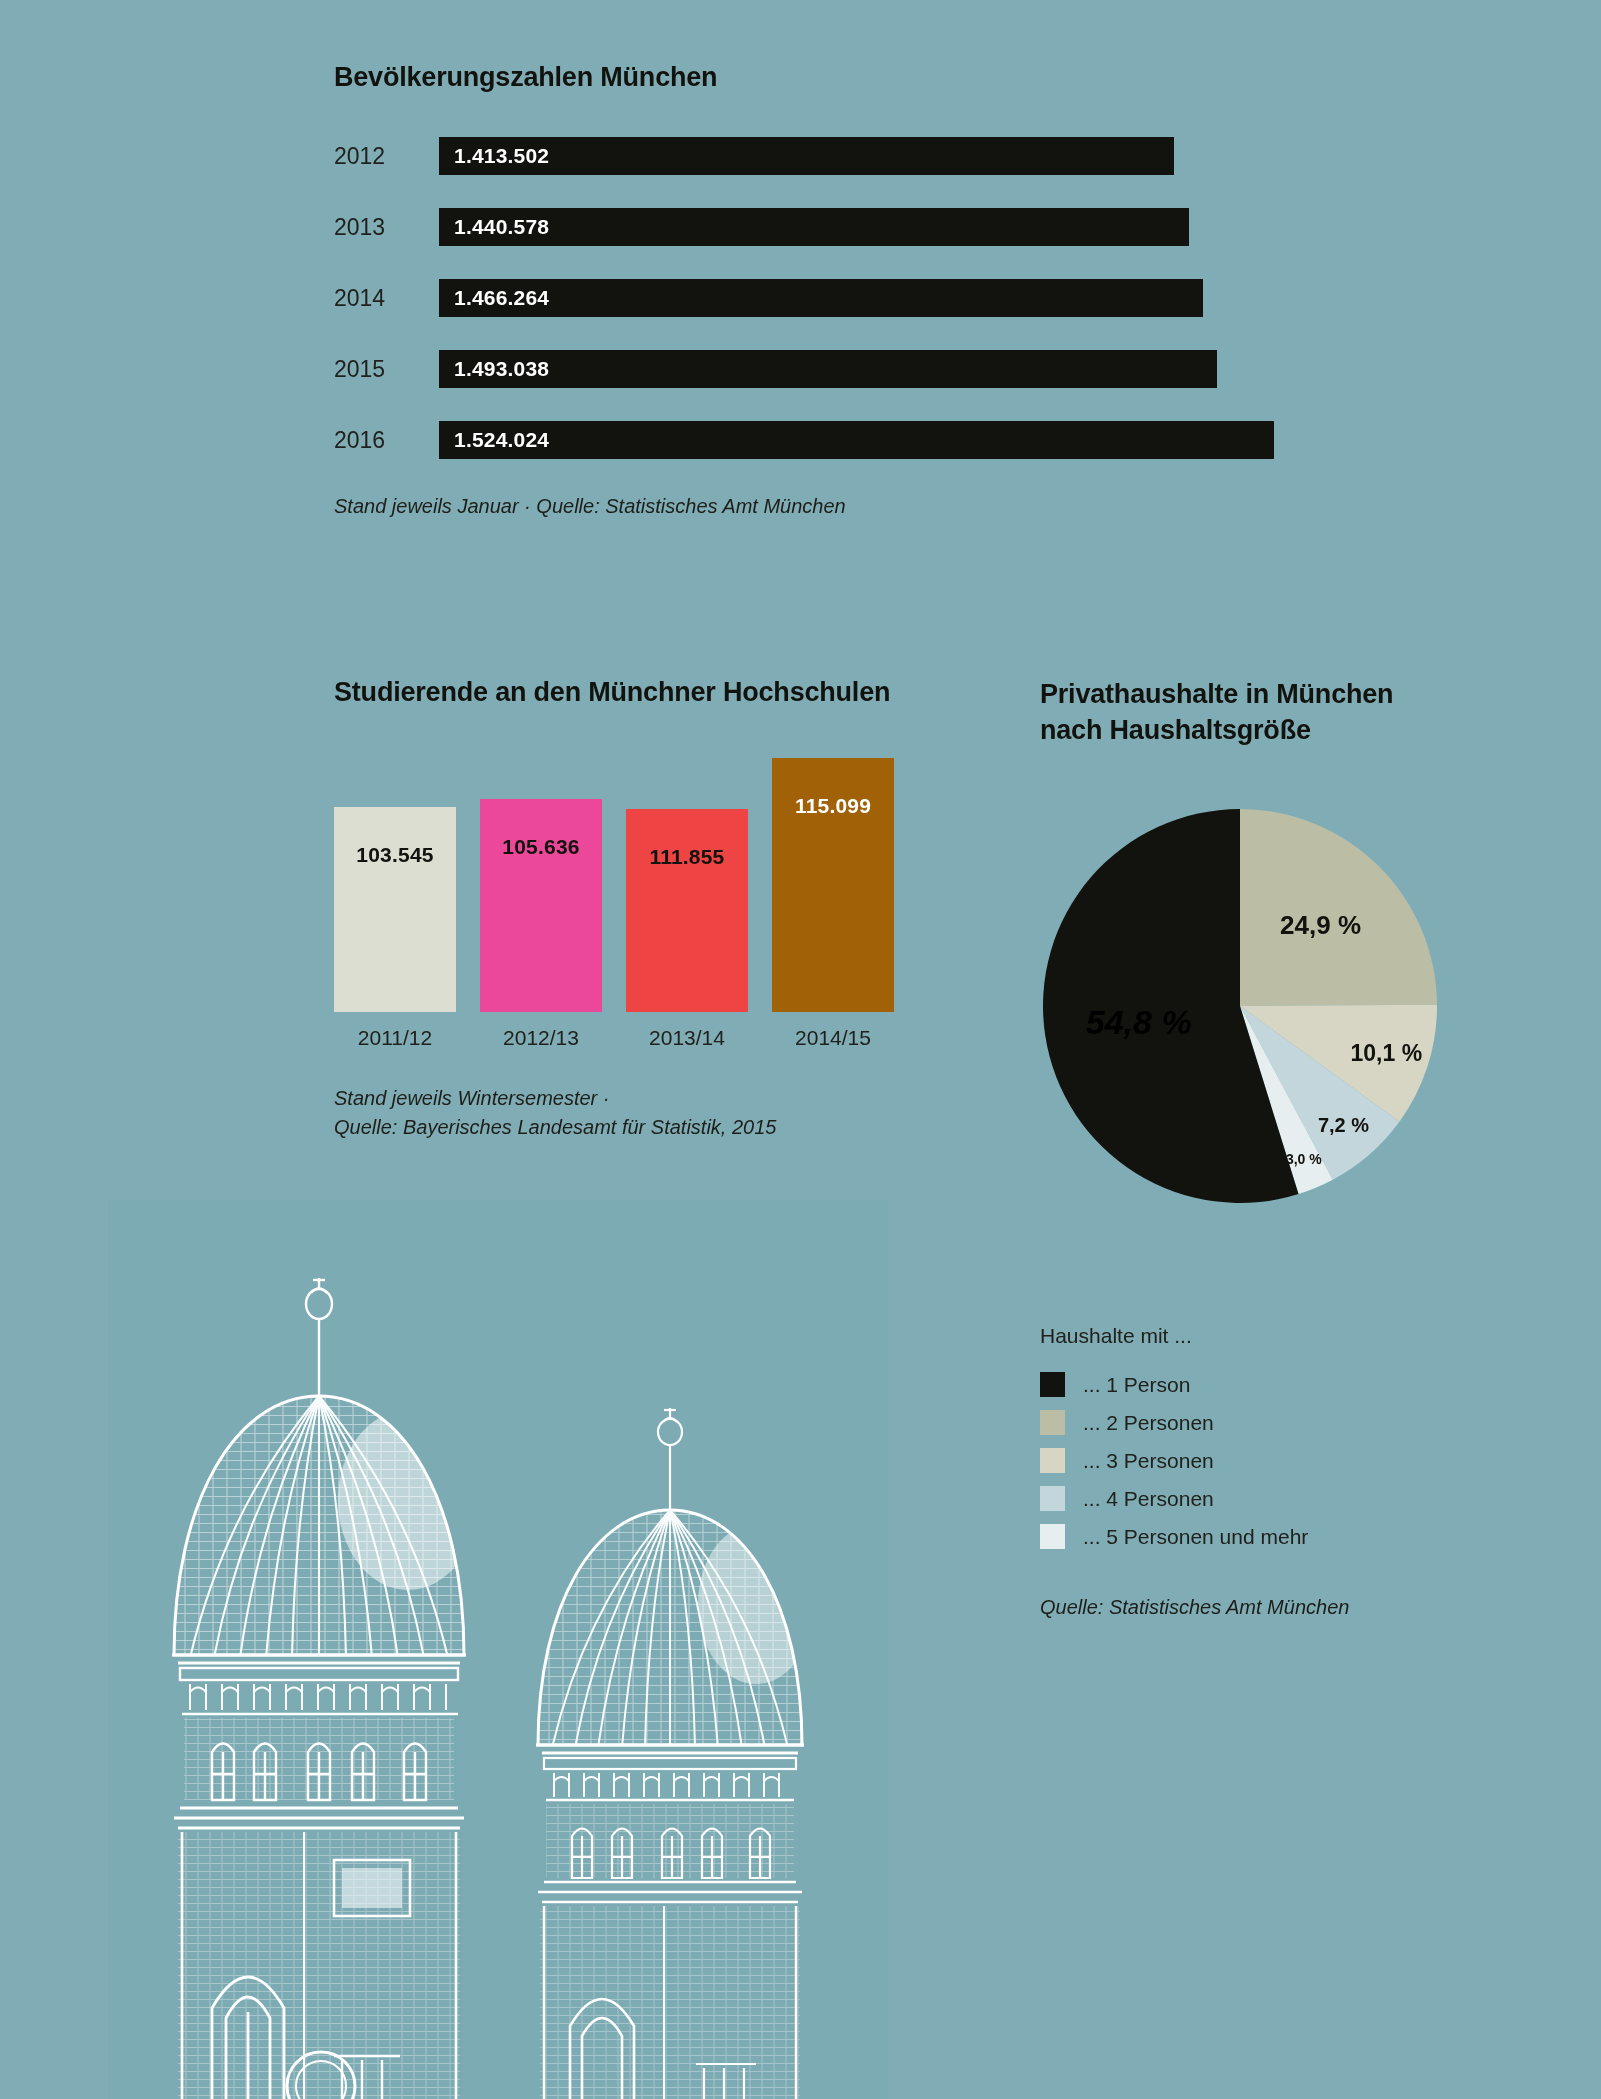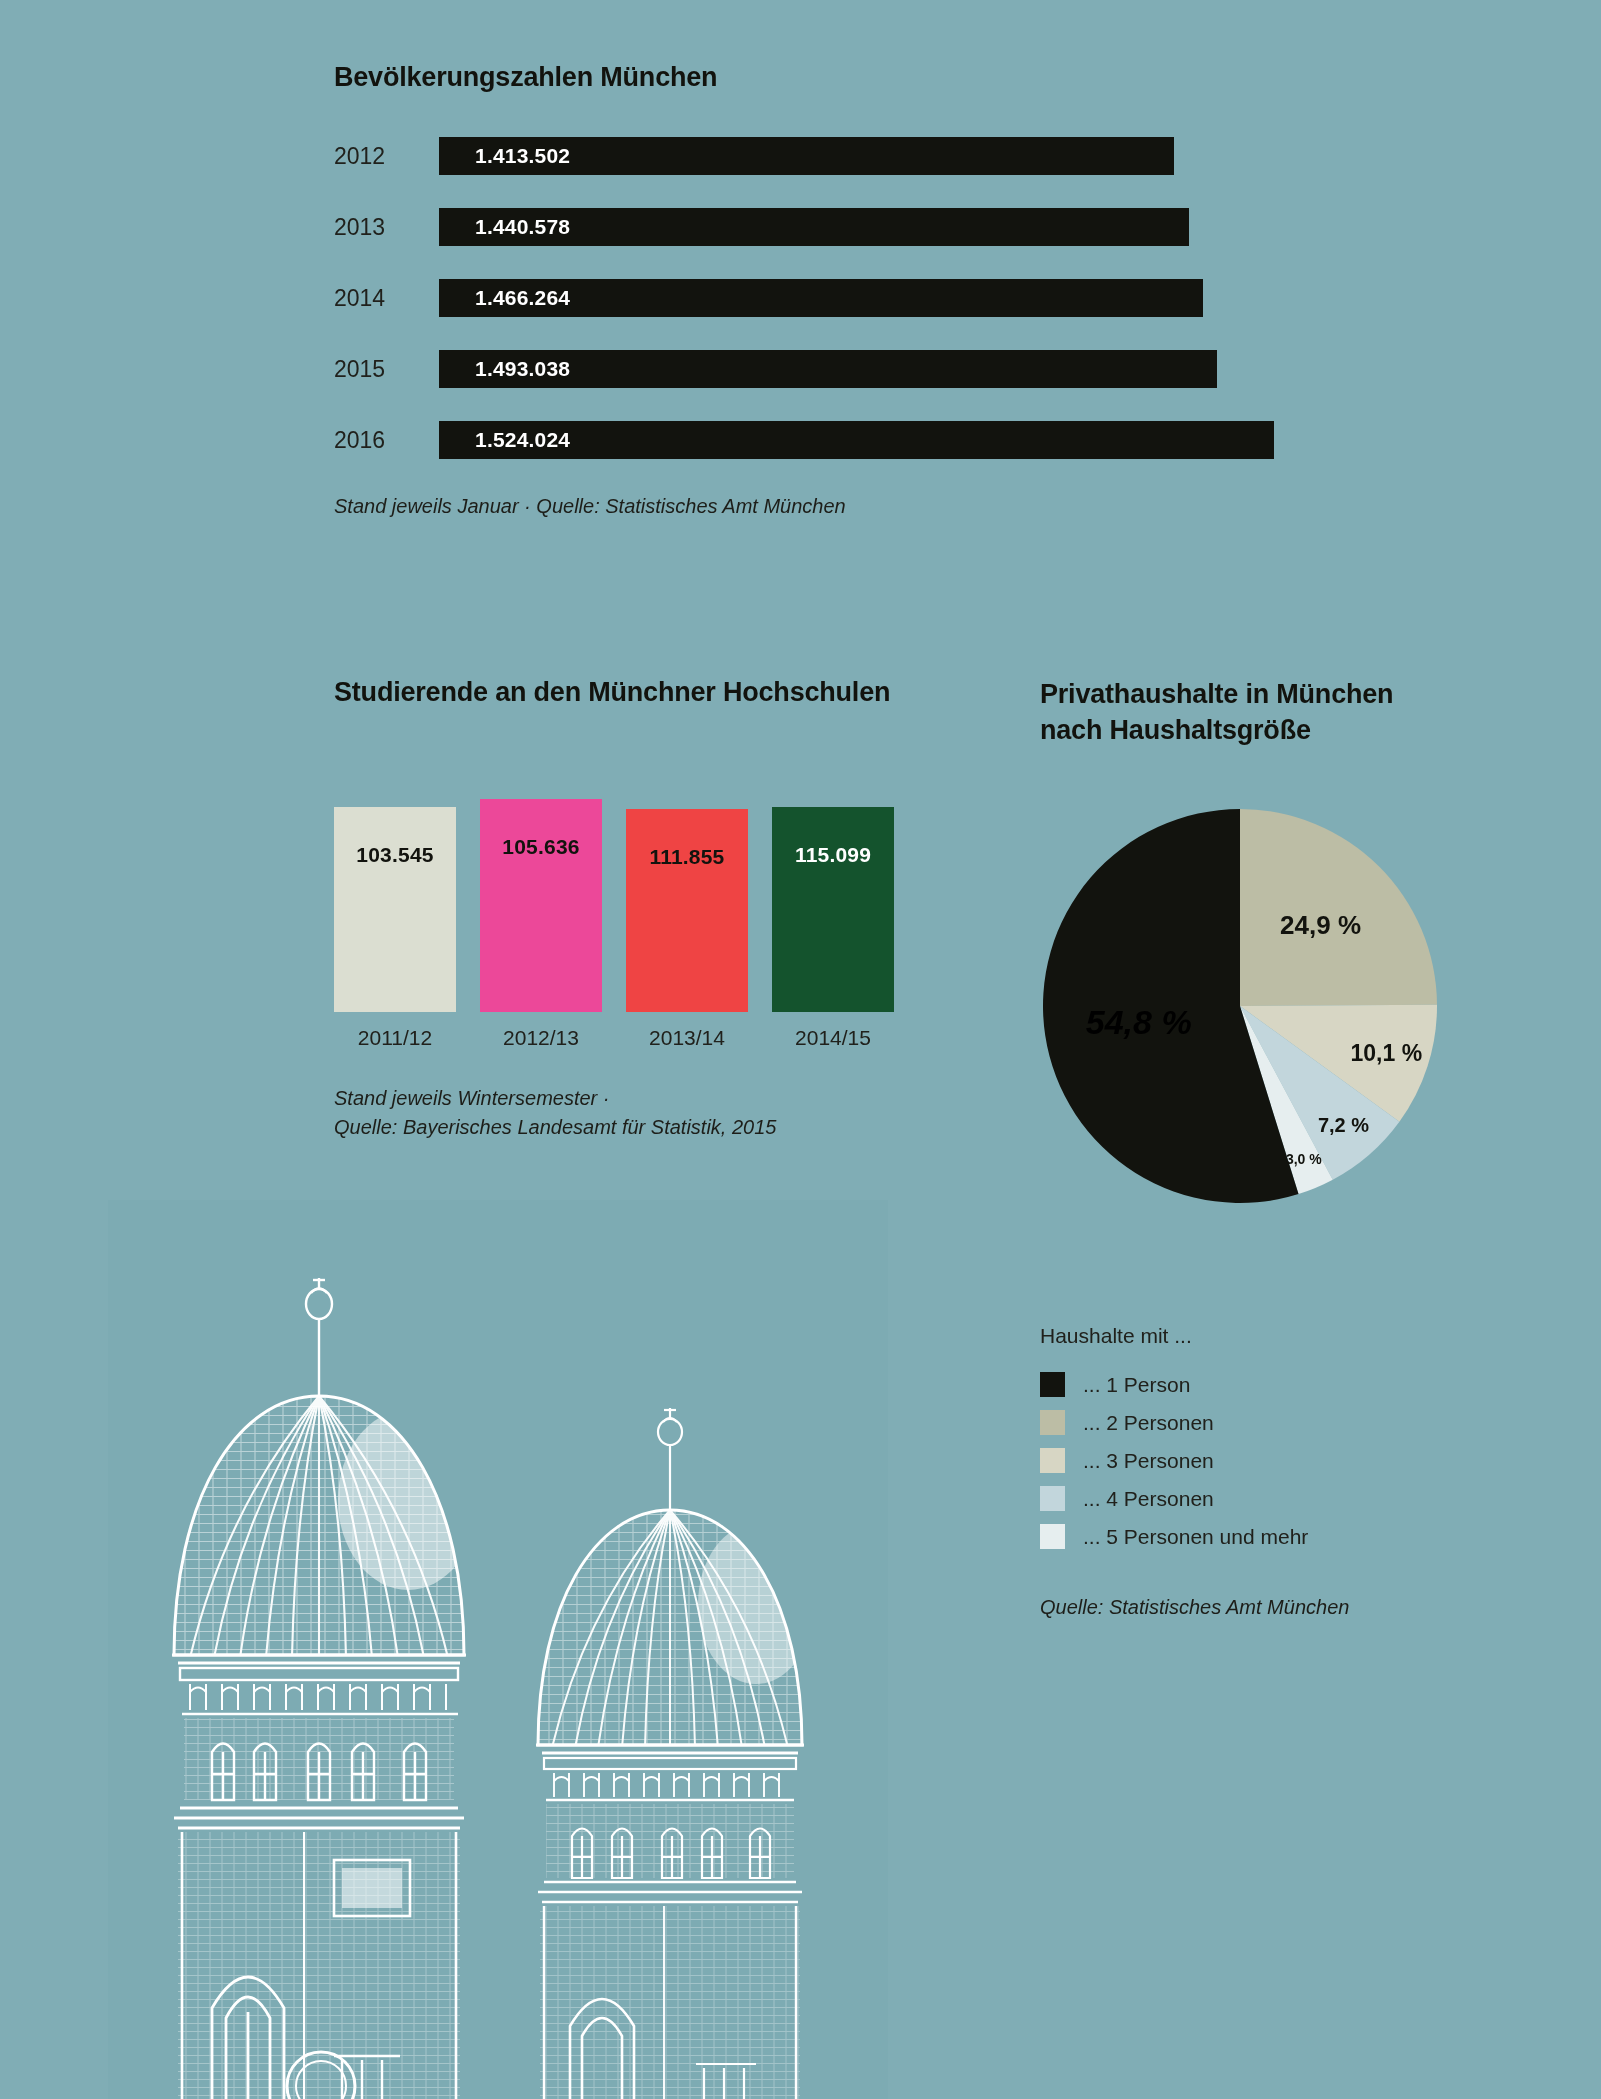--- a/index.html
+++ b/index.html
@@ -46,21 +46,21 @@
     font-size: 23px;
     color: #20211c;
     flex: 0 0 105px;
   }
   .barrow .bar {
     height: 38px;
     background: #12130e;
     display: flex;
     align-items: center;
     box-sizing: border-box;
-    padding-left: 36px;
+    padding-left: 15px;
   }
   .barrow .bar span {
     color: #ffffff;
     font-size: 21px;
     font-weight: bold;
     letter-spacing: 0.2px;
   }
   .srcnote {
     font-style: italic;
     font-size: 20px;
@@ -240,21 +240,21 @@
           </div>
           <div class="collabel">2012/13</div>
         </div>
         <div class="colwrap">
           <div class="col" style="height: 203px; background: #ef4444;">
             <div class="val">111.855</div>
           </div>
           <div class="collabel">2013/14</div>
         </div>
         <div class="colwrap">
-          <div class="col dark" style="height: 205px; background: #14532d;">
+          <div class="col dark" style="height: 254px; background: #a16207;">
             <div class="val">115.099</div>
           </div>
           <div class="collabel">2014/15</div>
         </div>
       </div>
     <div class="srcnote">
       <div>Stand jeweils Wintersemester ·</div>
       <div>Quelle: Bayerisches Landesamt für Statistik, 2015</div>
     </div>
   </div>

